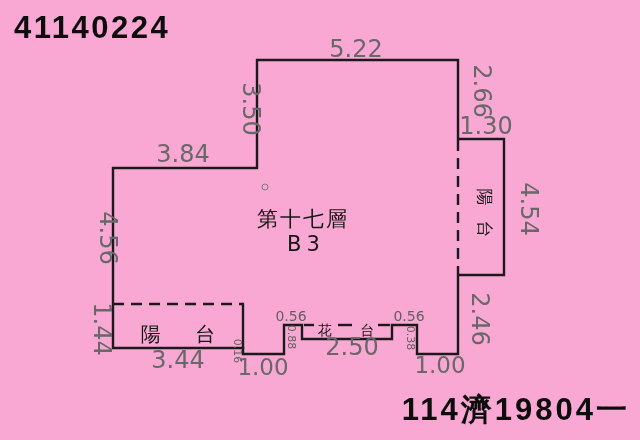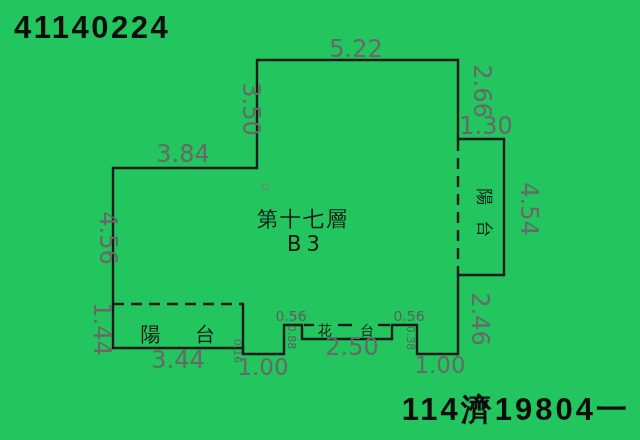--- a/index.html
+++ b/index.html
@@ -8,21 +8,21 @@
     width: 640px;
     height: 440px;
     background: #ffffff;
     overflow: hidden;
     font-family: "Liberation Sans", sans-serif;
   }
   .stage {
     position: relative;
     width: 640px;
     height: 440px;
-    background: #22c55e;
+    background: #f9a8d4;
   }
   svg { display: block; }
   .wall {
     fill: none;
     stroke: #1a1a1a;
     stroke-width: 2.4;
     stroke-linejoin: miter;
     stroke-linecap: square;
   }
   .dashed {

